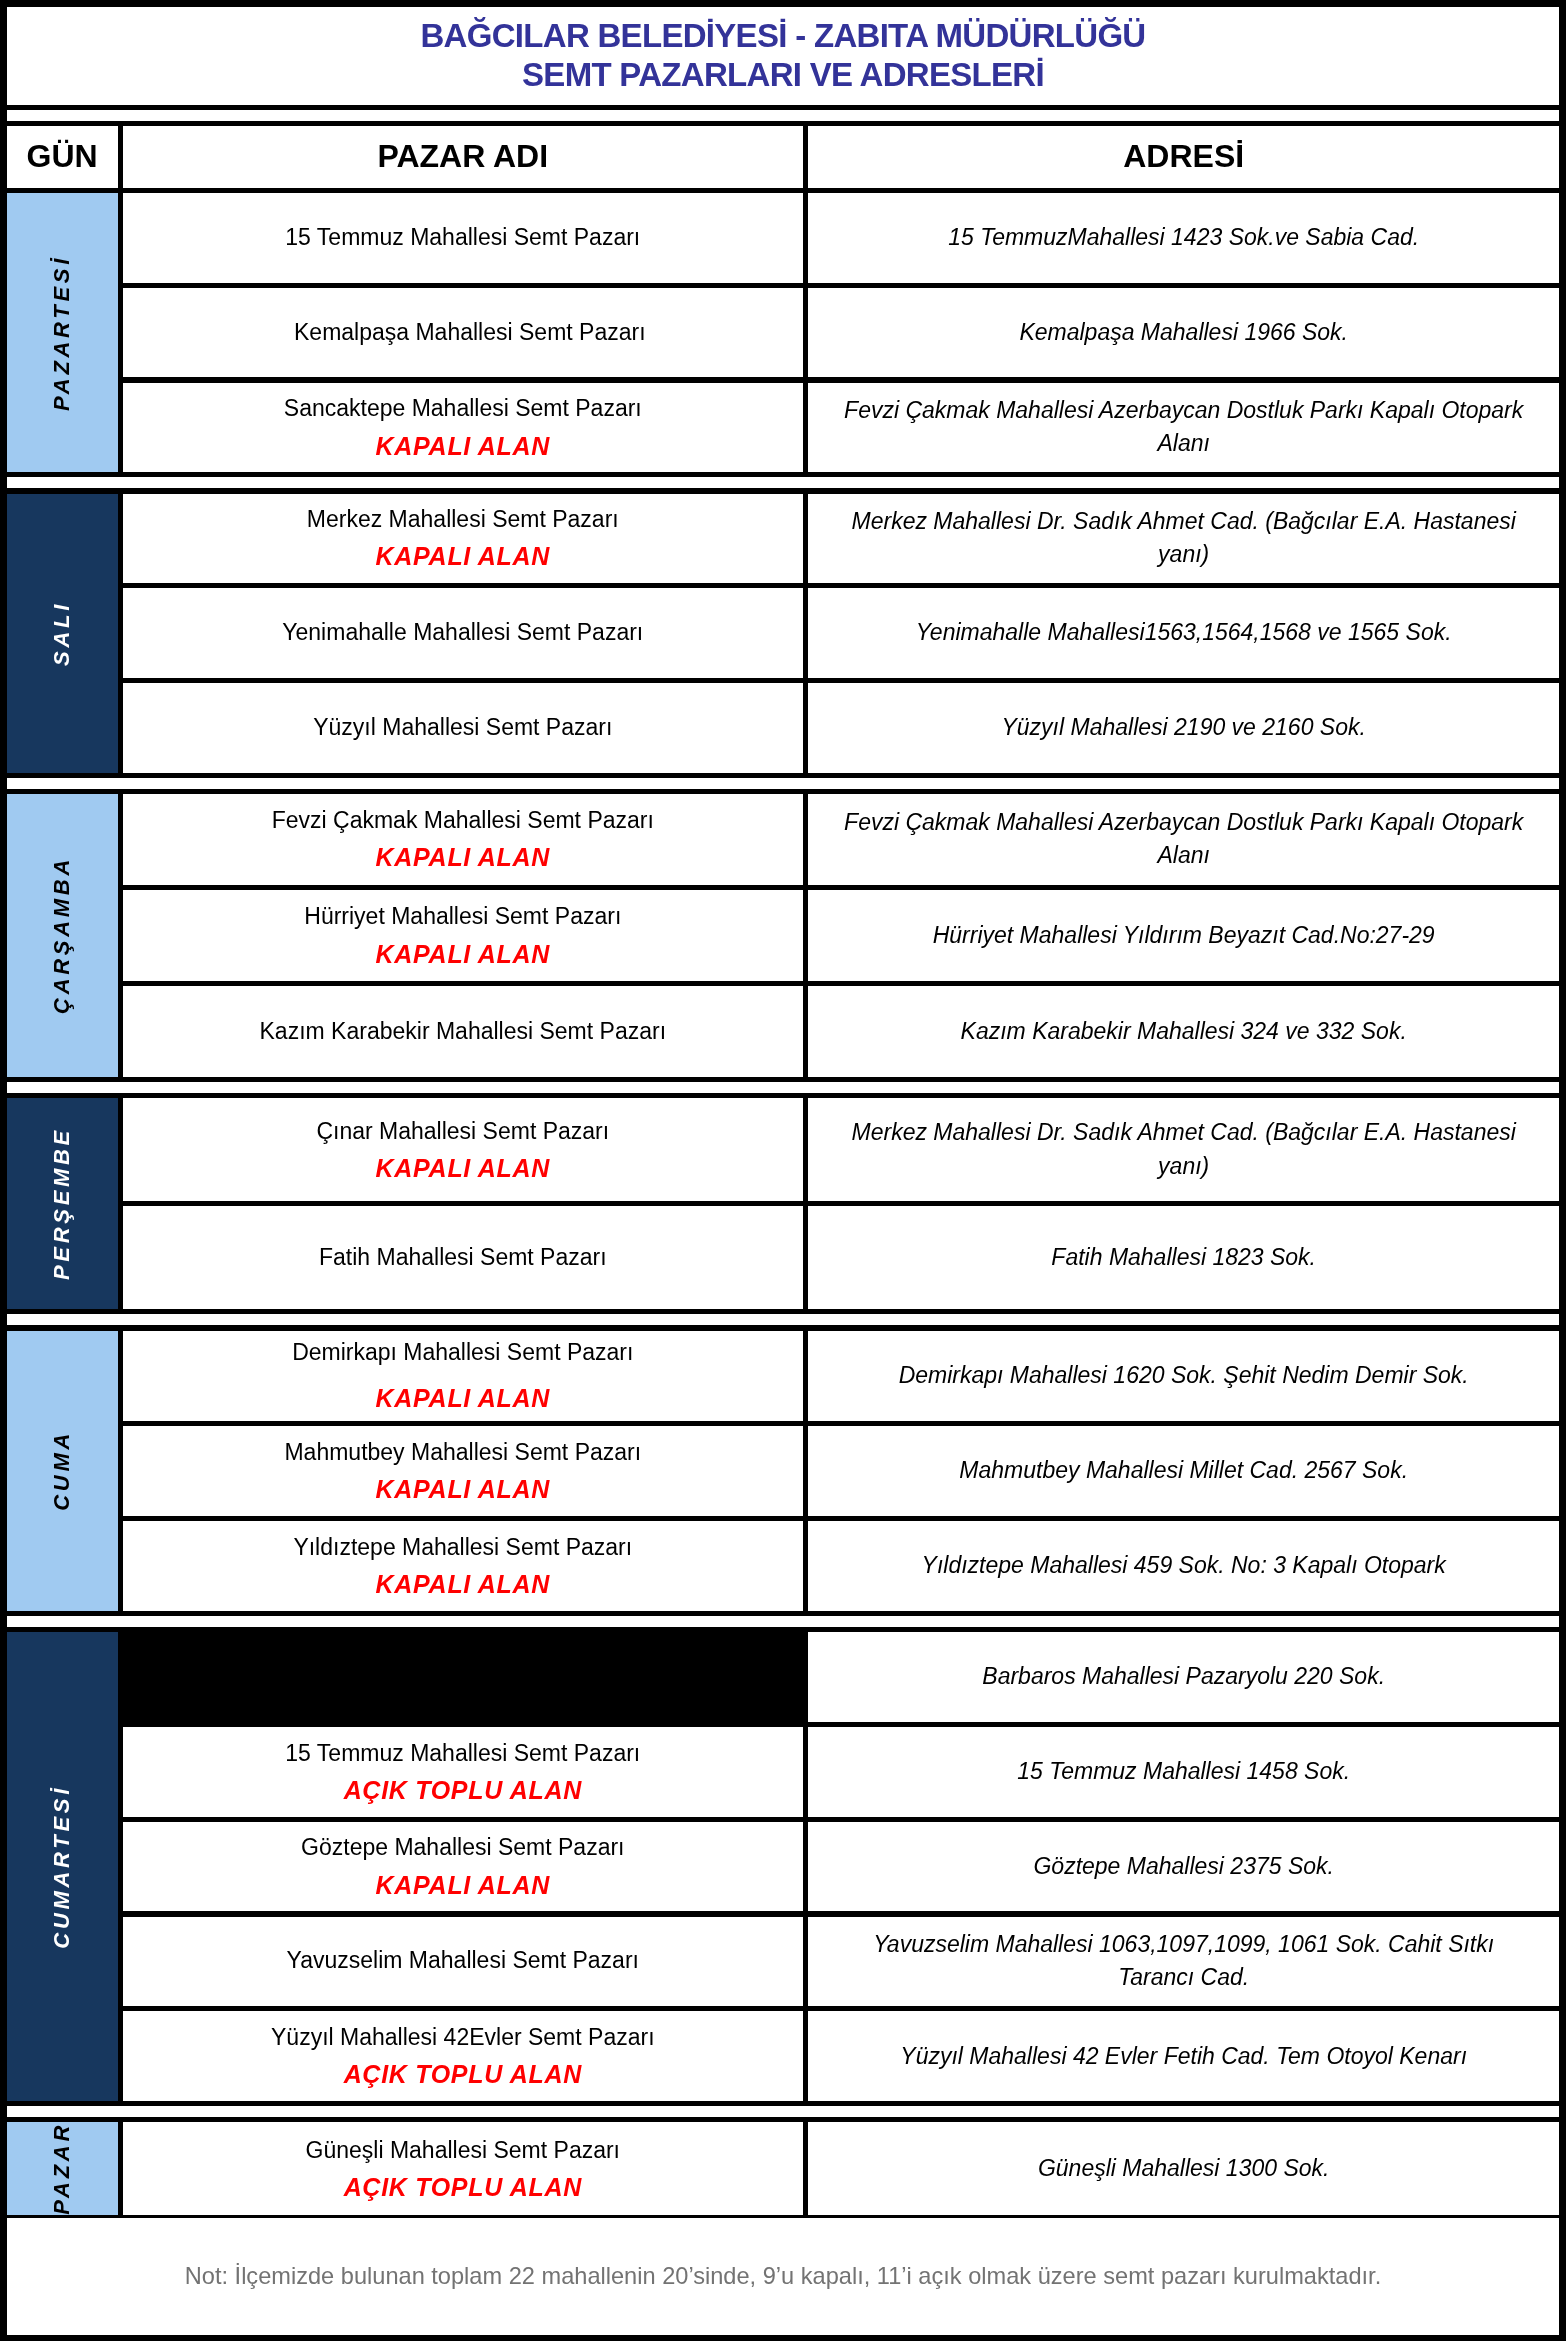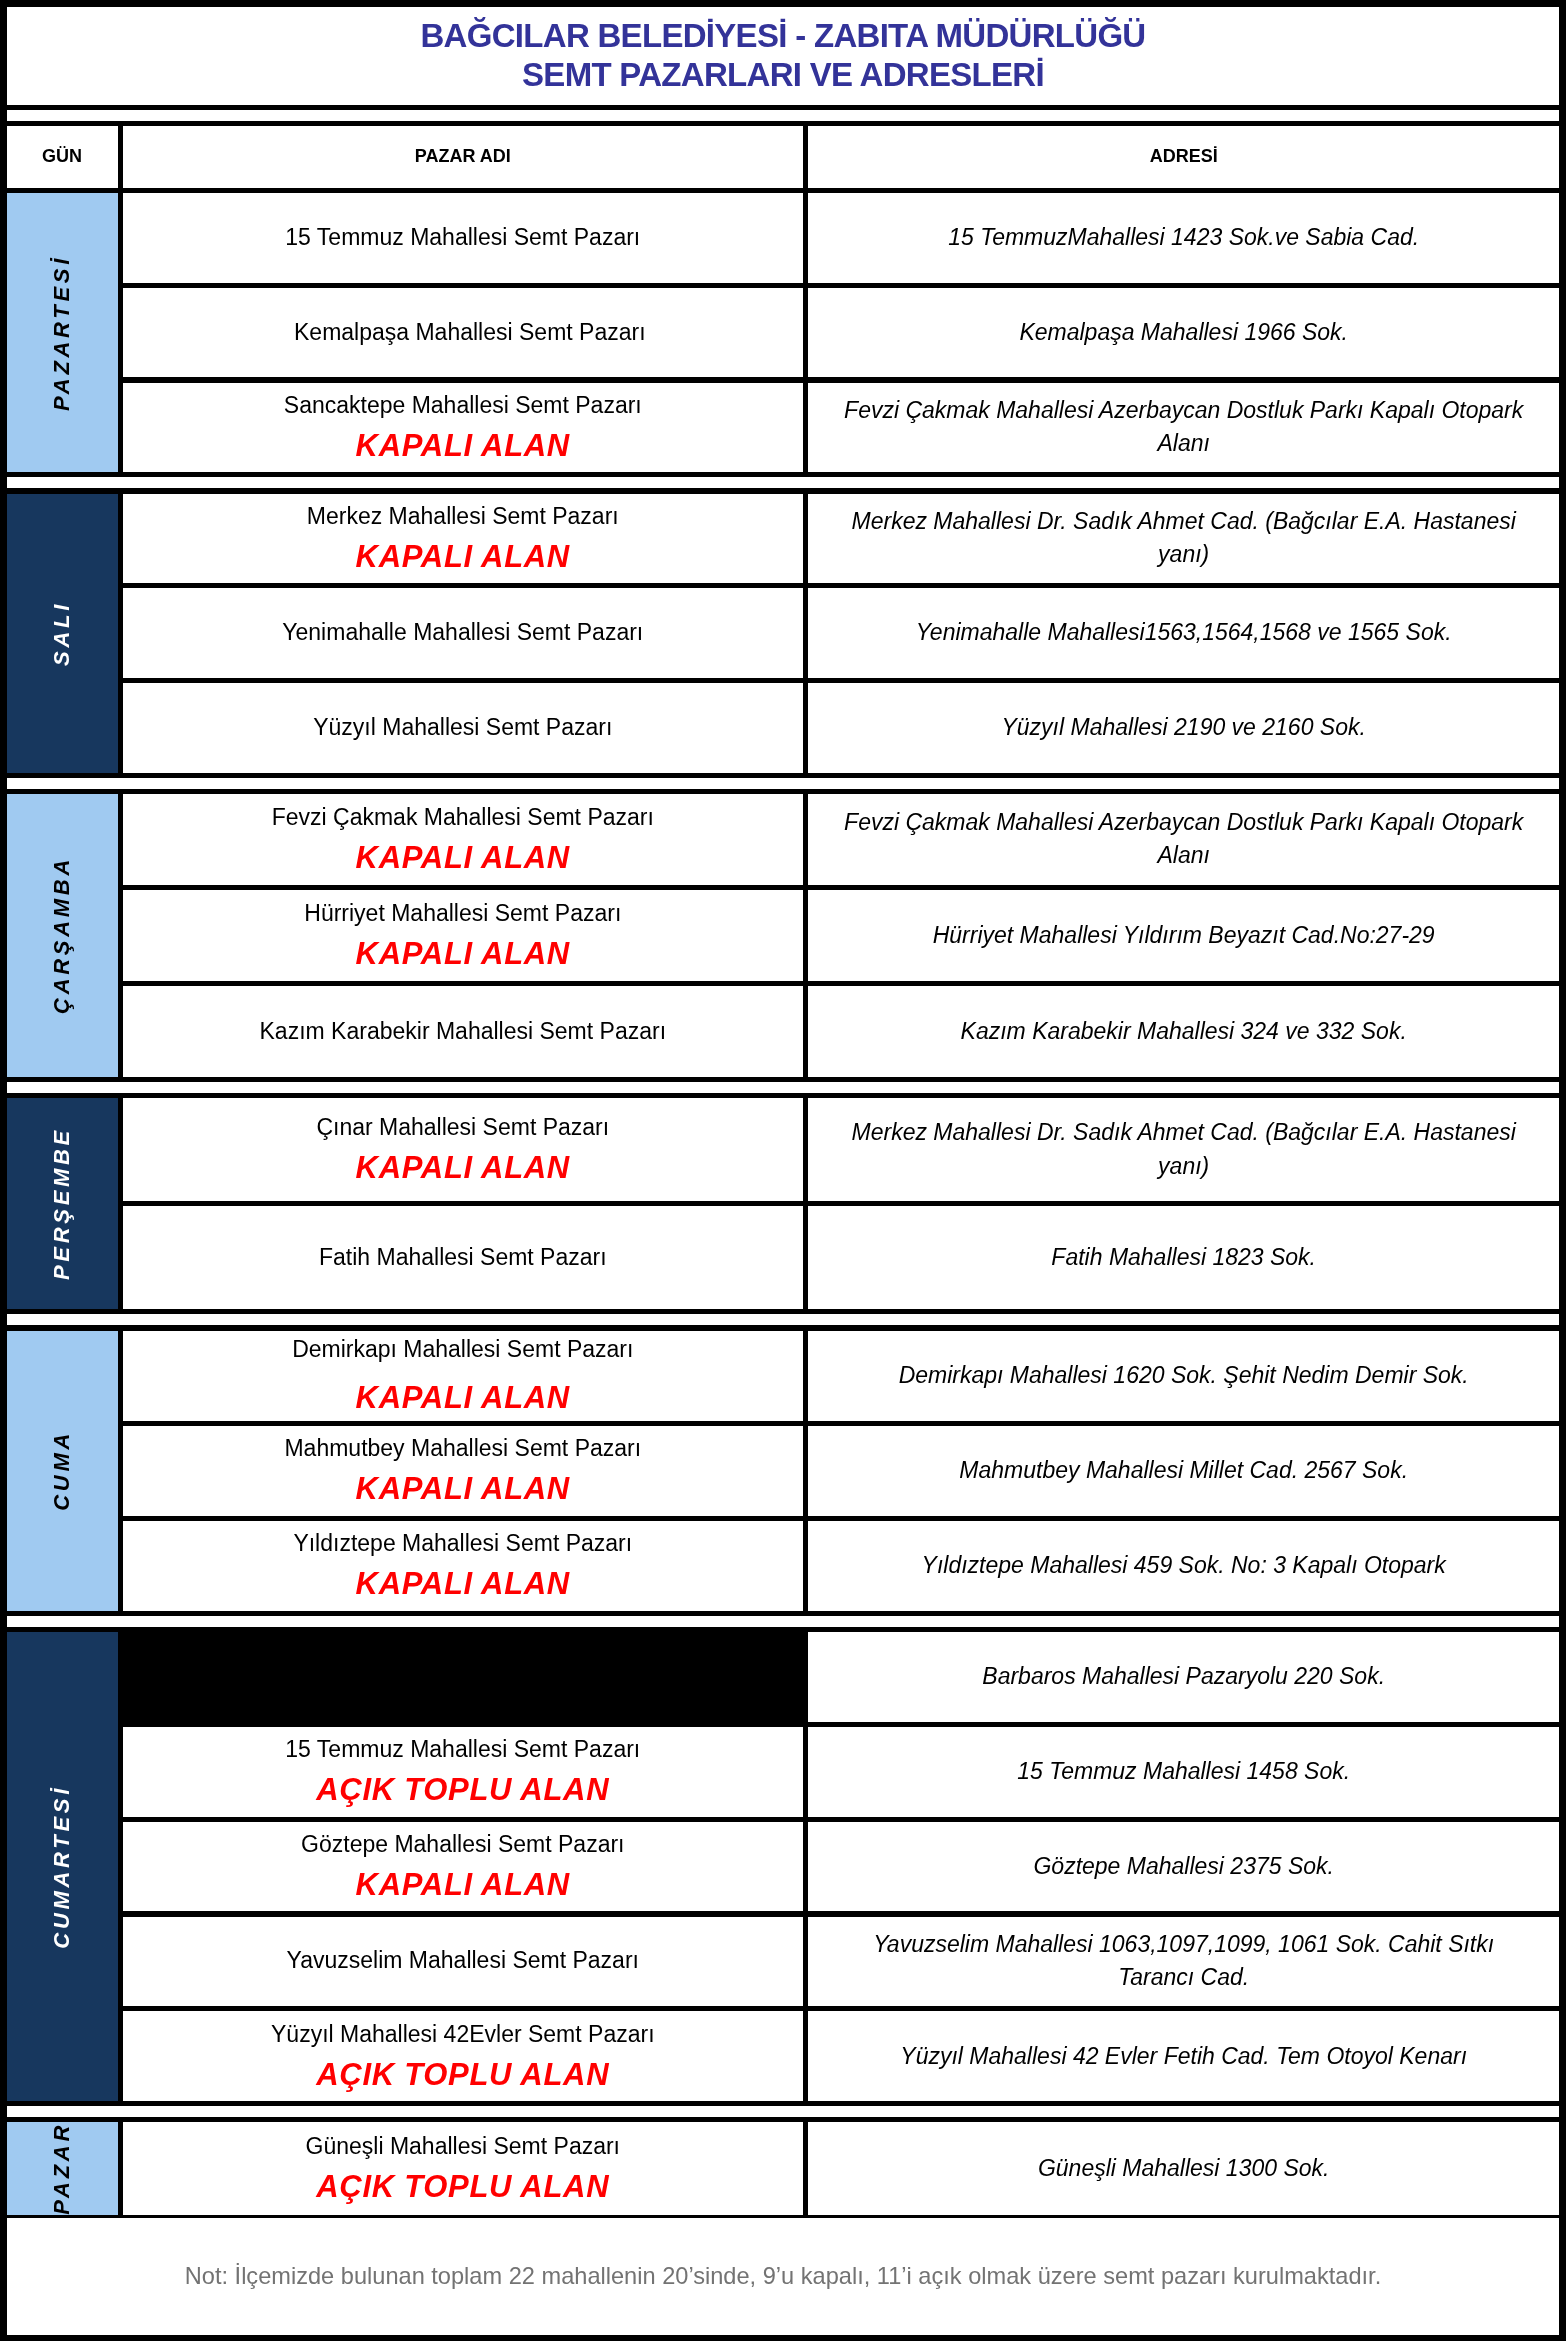--- a/index.html
+++ b/index.html
@@ -41,21 +41,21 @@
     flex: 0 0 auto;
     height: 62px;
     display: grid;
     grid-template-columns: 111px 680px 1fr;
     gap: 5.2px;
   }
   .hcell {
     background: #ffffff;
     display: flex; align-items: center; justify-content: center;
     font-weight: bold;
-    font-size: 18px;
+    font-size: 32px;
     color: #000000;
   }
   
   .section {
     flex: 0 0 auto;
     display: grid;
     grid-template-columns: 111px 680px 1fr;
     gap: 5.2px;
   }
   .sec-0 { height: 279px; }
@@ -88,21 +88,21 @@
     padding: 4.4px 19px;
     box-sizing: border-box;
   }
   .market-name {
     font-size: 23px;
     color: #000000;
     line-height: 1.3;
   }
   .tag {
     margin-top: 7.4px;
-    font-size: 31px;
+    font-size: 25px;
     font-weight: bold;
     font-style: italic;
     color: #ff0000;
     letter-spacing: 0.7px;
   }
   .address-text {
     font-style: italic;
     font-size: 23px;
     color: #000000;
     line-height: 1.45;

